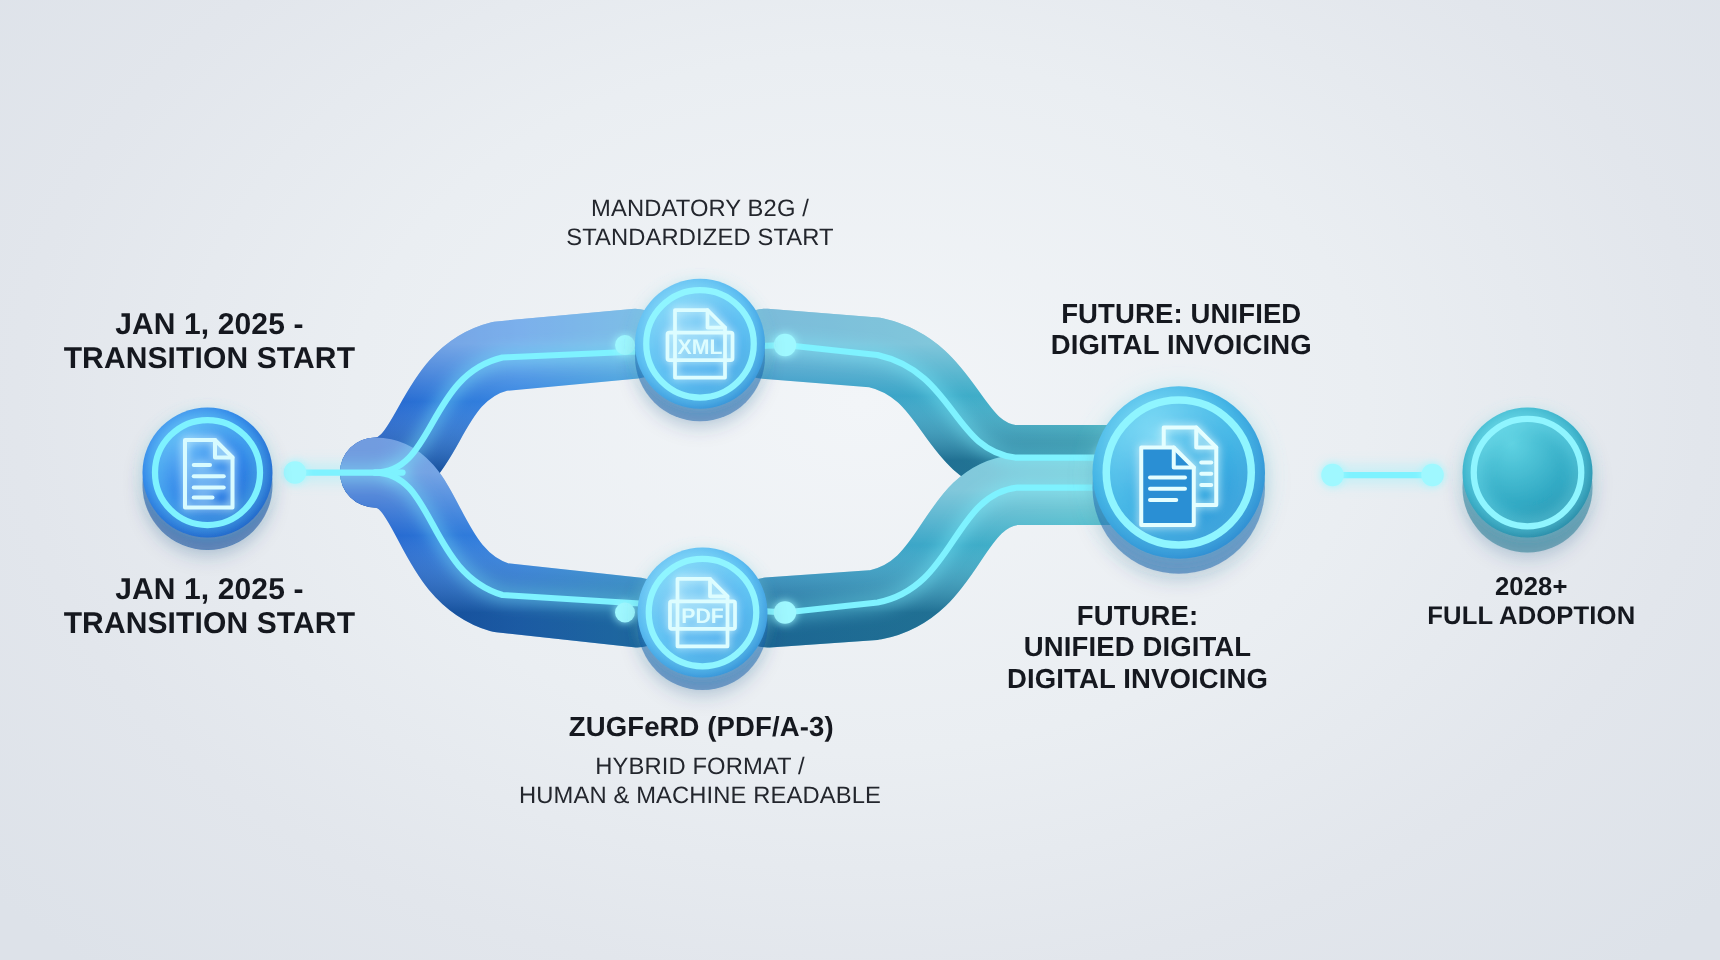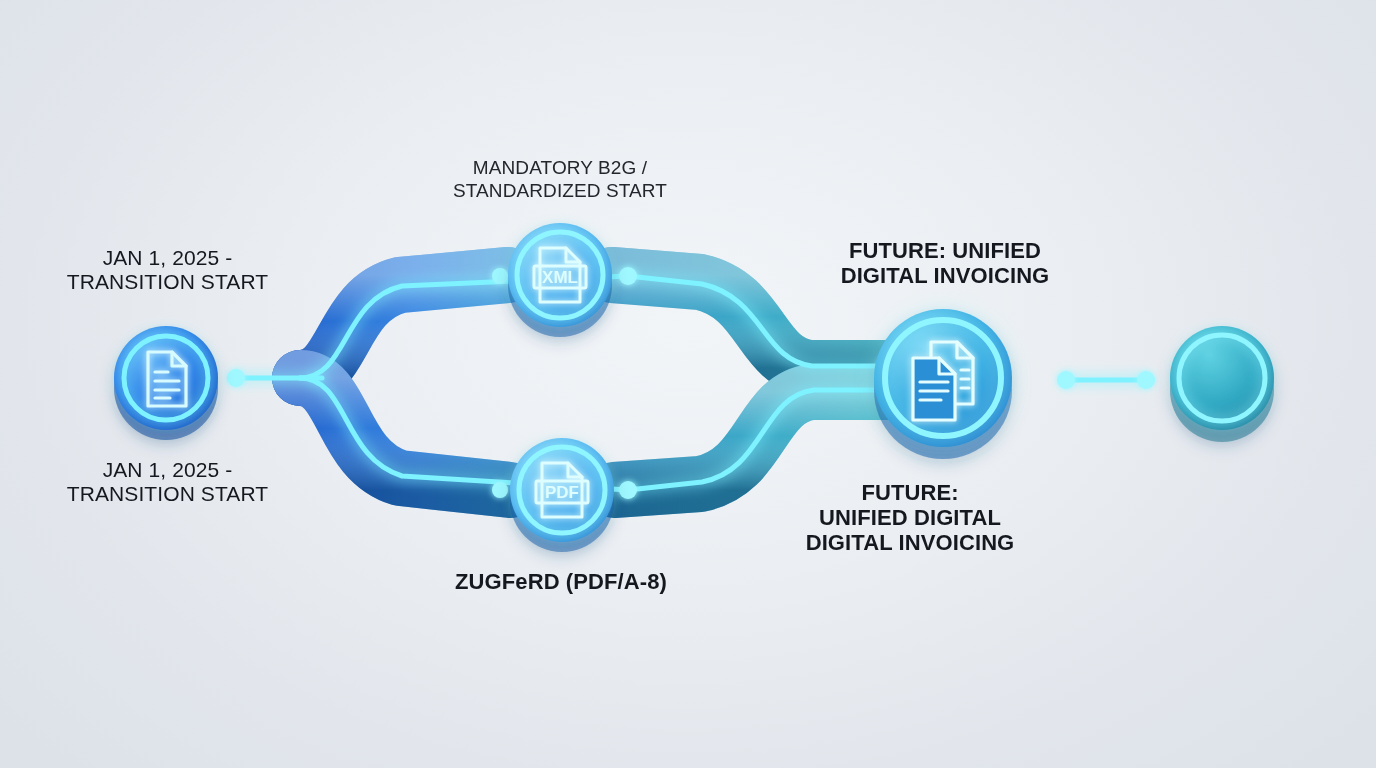--- a/index.html
+++ b/index.html
@@ -18,21 +18,21 @@
   #vec { position:absolute; inset:0; width:1376px; height:768px; }
 
   .lbl {
     position:absolute;
     text-align:center;
     color:#15181f;
     line-height:1.14;
     white-space:pre-line;
     letter-spacing:.1px;
   }
-  .lbl.title { font-weight:normal; font-size:21px; }
+  .lbl.title { font-weight:bold; font-size:24px; }
   .lbl.sub   { font-weight:normal; font-size:19px; color:#23262d; line-height:1.2; }
   .lbl.big   { font-weight:bold; font-size:22px; }
   .lbl.small { font-weight:bold; font-size:20.5px; }
 </style>
 </head>
 <body>
 
 <div id="stage">
 
   <svg id="vec" viewBox="0 0 1376 768">
@@ -219,24 +219,28 @@
   <div class="lbl title" style="left:35px; top:246px; width:265px;">JAN 1, 2025 -
 TRANSITION START</div>
 
   <div class="lbl title" style="left:35px; top:458px; width:265px;">JAN 1, 2025 -
 TRANSITION START</div>
 
 
   <div class="lbl sub" style="left:400px; top:157px; width:320px;">MANDATORY B2G /
 STANDARDIZED START</div>
 
-  <div class="lbl big" style="left:406px; top:569px; width:310px;">ZUGFeRD (PDF/A-8)</div>
-
+  <div class="lbl big" style="left:406px; top:569px; width:310px;">ZUGFeRD (PDF/A-3)</div>
+
+  <div class="lbl sub" style="left:375px; top:603px; width:370px;">HYBRID FORMAT /
+HUMAN &amp; MACHINE READABLE</div>
 
   <div class="lbl big" style="left:810px; top:238px; width:270px;">FUTURE: UNIFIED
 DIGITAL INVOICING</div>
 
   <div class="lbl big" style="left:776px; top:480px; width:268px;">FUTURE:
 UNIFIED DIGITAL
 DIGITAL INVOICING</div>
 
+  <div class="lbl small" style="left:1105px; top:458px; width:240px;">2028+
+FULL ADOPTION</div>
 
 </div>
 
 </body></html>

